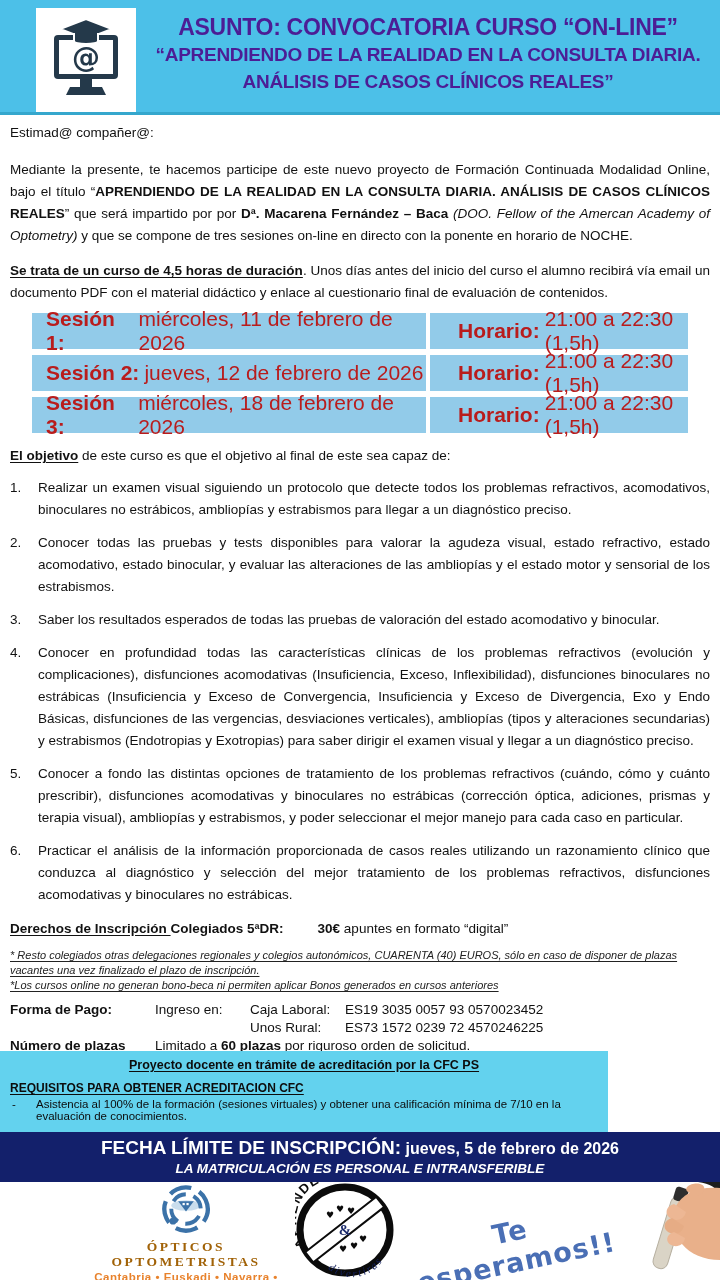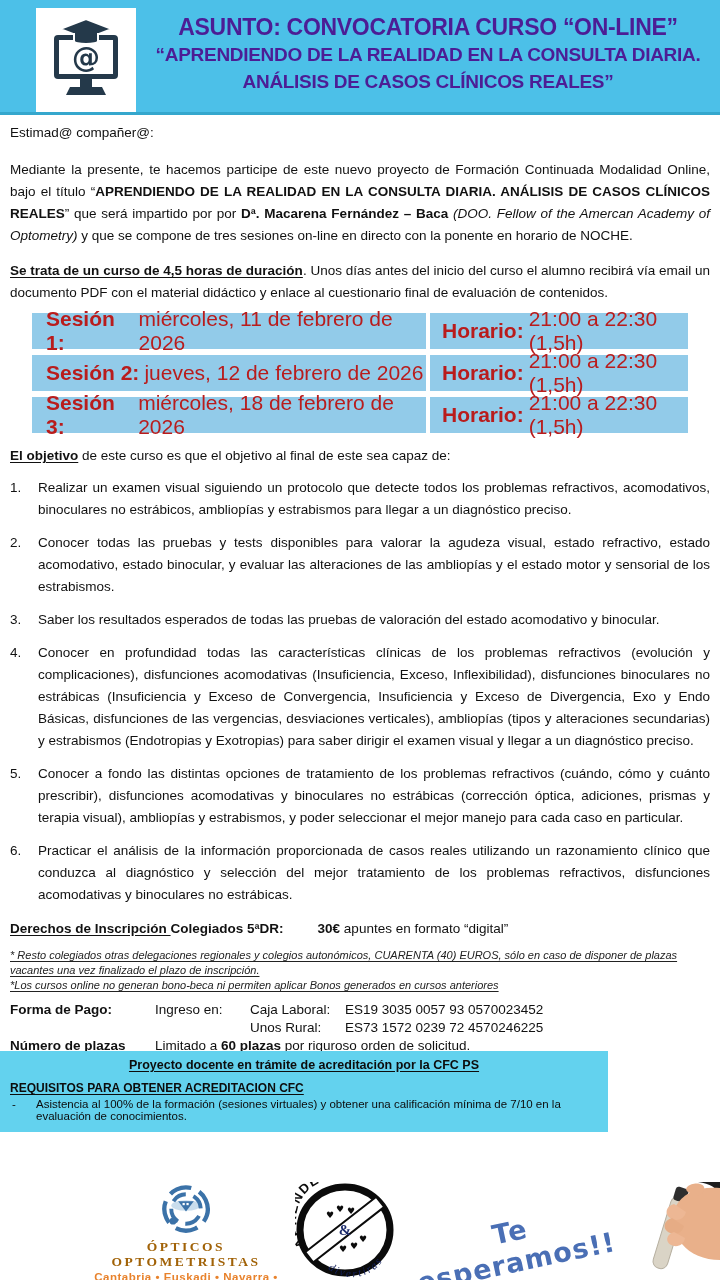--- a/index.html
+++ b/index.html
@@ -24,21 +24,21 @@
   .u { text-decoration:underline; text-underline-offset:2px; }
   .greeting { margin-top:7px; text-align:left; }
   .intro { margin-top:15px; }
   .duration { margin-top:13px; }
 
   
   .schedule { margin:9px 22px 0 22px; }
   .sched-row { display:flex; gap:4px; height:36px; margin-bottom:6px; }
   .sched-cell { background:#92CBE9; display:flex; align-items:center; font-size:21px; color:#b91c1c; }
   .cell-session { width:394px; padding-left:14px; }
-  .cell-time { flex:1; padding-left:12px; }
+  .cell-time { flex:1; padding-left:28px; }
   .sched-cell .b { margin-right:5px; }
 
   .objective { margin-top:12px; }
   .objlist { margin-top:10px; list-style:none; }
   .objlist li { display:flex; margin-bottom:11px; font-size:13.5px; line-height:22px; }
   .objlist .num { width:28px; flex:none; }
   .objlist .txt { flex:1; text-align:justify; }
 
   .derechos { margin-top:12px; text-align:left; }
   .derechos .gap { display:inline-block; width:34px; }
@@ -201,20 +201,24 @@
 
   <div class="band-cyan">
     <div class="accr-line">Proyecto docente en trámite de acreditación por la CFC PS</div>
     <div class="req-heading">REQUISITOS PARA OBTENER ACREDITACION CFC</div>
     <div class="req-bullet">
       <span class="dash">-</span>
       <span>Asistencia al 100% de la formación (sesiones virtuales) y obtener una calificación mínima de 7/10 en la evaluación de conocimientos.</span>
     </div>
   </div>
 
+  <div class="band-navy">
+    <div class="deadline-1"><span class="big">FECHA LÍMITE DE INSCRIPCIÓN:</span><span class="sm"> jueves, 5 de febrero de 2026</span></div>
+    <div class="deadline-2">LA MATRICULACIÓN ES PERSONAL E INTRANSFERIBLE</div>
+  </div>
 
   <div class="footer">
 
     <div class="opto">
       <svg width="52" height="52" viewBox="0 0 60 60">
         <ellipse cx="30" cy="26" rx="17" ry="6" fill="#BBD4E8" opacity="0.8"></ellipse>
         <circle cx="30" cy="30" r="25" fill="none" stroke="#3B72A8" stroke-width="5" stroke-dasharray="26 10" transform="rotate(-25 30 30)"></circle>
         <circle cx="30" cy="30" r="17" fill="none" stroke="#3B72A8" stroke-width="4.5" stroke-dasharray="17 9" transform="rotate(35 30 30)"></circle>
         <path d="M21 21 L30 33 L39 21 Z" fill="#3B72A8"></path>
         <rect x="26" y="23" width="2.6" height="2.6" fill="#fff"></rect>

